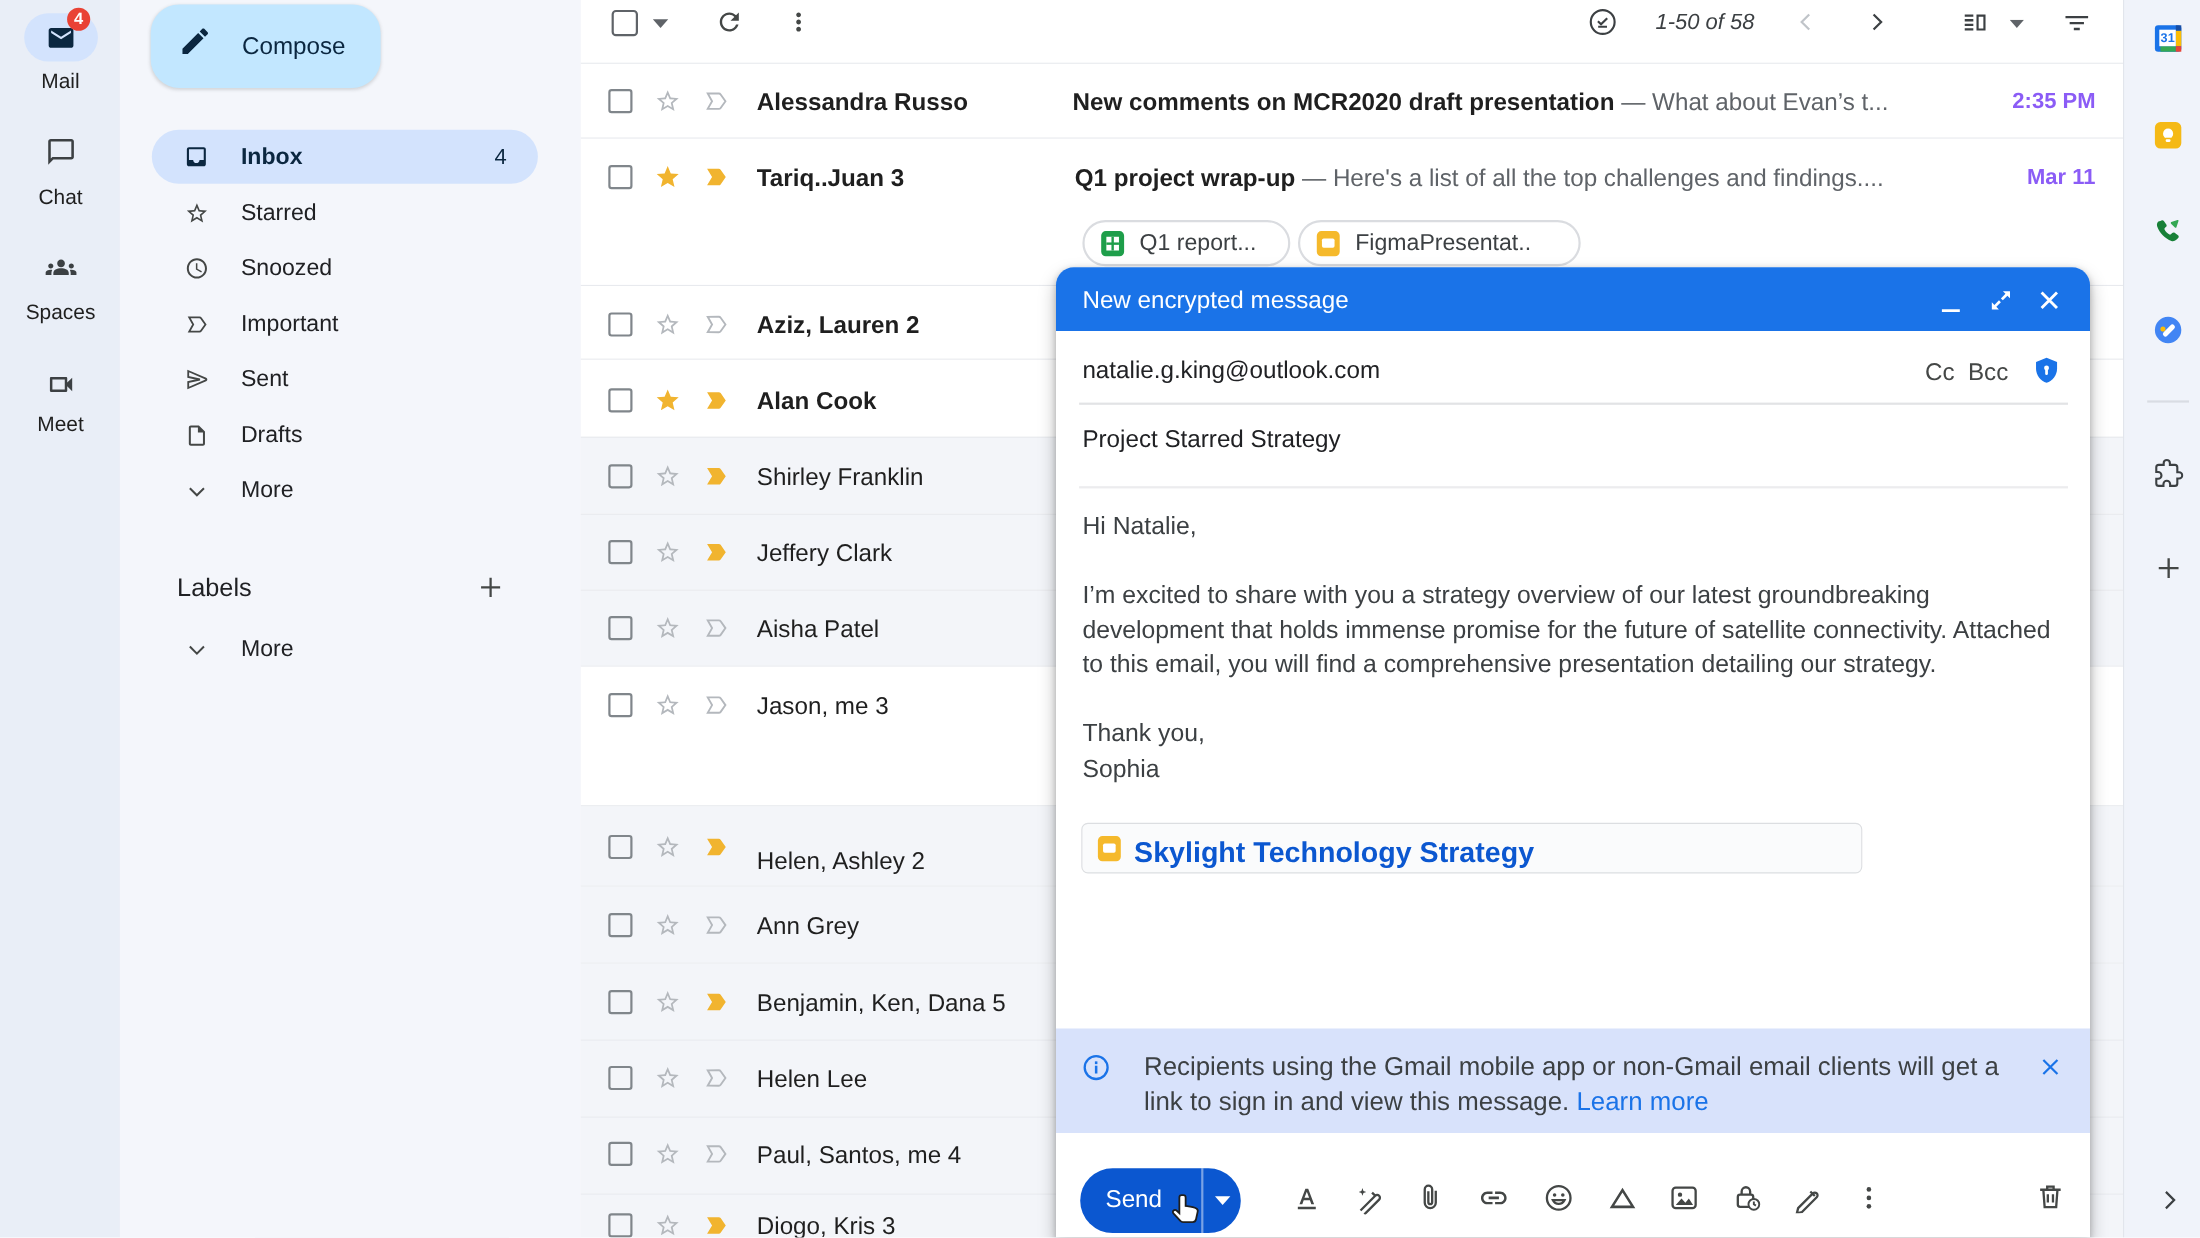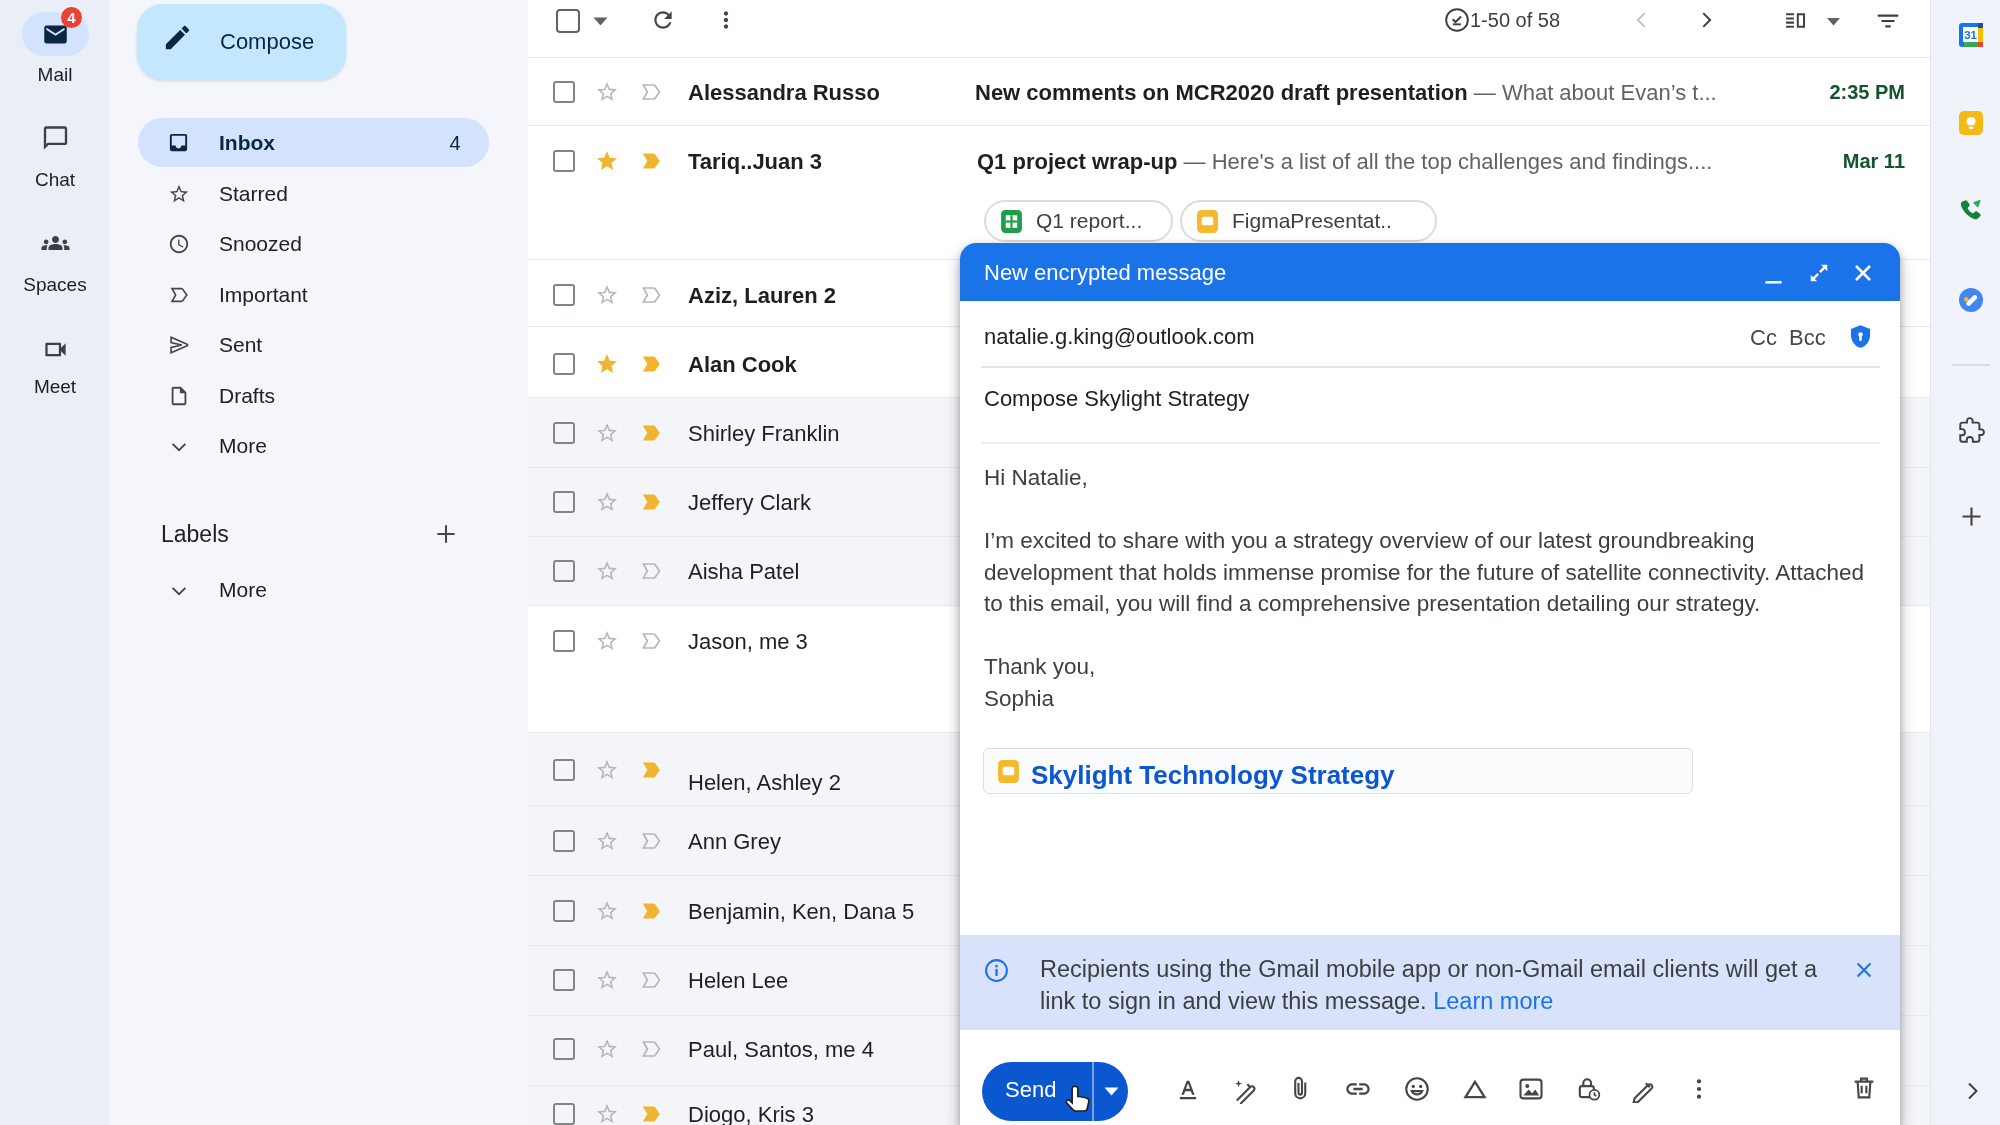--- a/index.html
+++ b/index.html
@@ -9,21 +9,21 @@
   .ico{position:absolute;display:block;}
   .rowname{position:absolute;left:688px;font-size:22px;color:#1f1f1f;white-space:nowrap;}
   .navtxt{position:absolute;left:219px;font-size:21px;color:#202124;white-space:nowrap;}
   .raillbl{position:absolute;left:0;width:110px;text-align:center;font-size:19px;color:#1f1f1f;}
   .sep{position:absolute;left:528px;width:1402px;height:1px;background:#e8eaee;}
   .cb{position:absolute;left:553px;width:18px;height:18px;border:2px solid #80868b;border-radius:3px;}
   .so{left:595px;width:24px;height:24px;}
   .im{left:639px;width:24px;height:24px;}
   .b{font-weight:bold;}
   .sn{color:#5f6368;font-weight:normal;}
-  .time{position:absolute;left:1705px;width:200px;text-align:right;font-size:20px;font-weight:bold;color:#14532d;}
+  .time{position:absolute;left:1705px;width:200px;text-align:right;font-size:20px;font-weight:bold;color:#8b5cf6;}
   .chip{position:absolute;height:38px;border:2px solid #dadce0;border-radius:21px;background:#fff;
         display:flex;align-items:center;gap:12px;padding-left:13px;font-size:21px;color:#3c4043;}
   .ctx{position:absolute;font-size:22px;color:#202124;white-space:nowrap;}
 </style>
 </head>
 <body>
 <svg width="0" height="0" style="position:absolute">
 <defs>
 <g id="staro">
         <path fill="#b4b8bd" d="M22 9.24l-7.19-.62L12 2 9.19 8.63 2 9.24l5.46 4.73L5.82 21 12 17.27 18.18 21l-1.63-7.03L22 9.24zM12 15.4l-3.76 2.27 1-4.28-3.32-2.88 4.38-.38L12 6.1l1.71 4.04 4.38.38-3.32 2.88 1 4.28L12 15.4z"></path>
@@ -139,21 +139,21 @@
   </svg>
 <svg class="ico" style="left:713px;top:7px;" width="26" height="26" viewBox="0 0 24 24">
     <path fill="#444746" d="M12 8c1.1 0 2-.9 2-2s-.9-2-2-2-2 .9-2 2 .9 2 2 2zm0 2c-1.1 0-2 .9-2 2s.9 2 2 2 2-.9 2-2-.9-2-2-2zm0 6c-1.1 0-2 .9-2 2s.9 2 2 2 2-.9 2-2-.9-2-2-2z"></path>
   </svg>
 
 <svg class="ico" style="left:1444px;top:7px;" width="26" height="26" viewBox="0 0 24 24">
     <circle cx="12" cy="12" r="10" fill="none" stroke="#3c4043" stroke-width="1.8"></circle>
     <path fill="none" stroke="#3c4043" stroke-width="1.8" d="M8 11.3l2.6 2.6L15.8 8.8"></path>
     <path fill="none" stroke="#3c4043" stroke-width="1.8" d="M8.2 16h7.4"></path>
   </svg>
-<div class="abs" style="left:1470px;top:9px;width:160px;text-align:left;font-size:20px;color:#3c4043;">1-50 of 58</div>
+<div class="abs" style="left:1470px;top:9px;width:160px;text-align:center;font-size:20px;color:#3c4043;font-style:italic;">1-50 of 58</div>
 <svg class="ico" style="left:1631px;top:9px;" width="22" height="22" viewBox="0 0 24 24">
     <path fill="none" stroke="#c0c4c9" stroke-width="2.2" d="M15 4.5L7.5 12l7.5 7.5"></path>
   </svg>
 <svg class="ico" style="left:1695px;top:9px;" width="22" height="22" viewBox="0 0 24 24">
     <path fill="none" stroke="#3c4043" stroke-width="2.2" d="M9 4.5l7.5 7.5L9 19.5"></path>
   </svg>
 <svg class="ico" style="left:1783px;top:8px;" width="25" height="25" viewBox="0 0 24 24">
     <path fill="#3c4043" d="M3 5h7.5v2H3zM3 9h7.5v2H3zM3 13h7.5v2H3zM3 17h7.5v2H3z"></path>
     <path fill="none" stroke="#3c4043" stroke-width="1.9" d="M14.2 5.95h6v12.1h-6z"></path>
   </svg>
@@ -344,21 +344,21 @@
 <div class="ctx" style="left:984px;top:324px;">natalie.g.king@outlook.com</div>
 <div class="ctx" style="left:1750px;top:325px;color:#444746;">Cc</div>
 <div class="ctx" style="left:1789px;top:325px;color:#444746;">Bcc</div>
 <svg class="ico" style="left:1847px;top:323px;" width="27" height="29" viewBox="0 0 24 24">
     <path fill="#1a73e8" d="M12 1L3.5 4.5v5.2c0 5.3 3.6 10.2 8.5 11.5 4.9-1.3 8.5-6.2 8.5-11.5V4.5L12 1z"></path>
     <circle cx="12" cy="9.3" r="2" fill="#fff"></circle>
     <rect x="10.9" y="10.3" width="2.2" height="4.8" rx="1.1" fill="#fff"></rect>
   </svg>
 <div class="abs" style="left:981px;top:366px;width:899px;height:1.5px;background:#e2e3e5;"></div>
 
-<div class="ctx" style="left:984px;top:386px;">Compose Skylight Strategy</div>
+<div class="ctx" style="left:984px;top:386px;">Project Starred Strategy</div>
 <div class="abs" style="left:981px;top:442px;width:899px;height:1.5px;background:#ececee;"></div>
 
 <div class="abs" style="left:984px;top:462px;font-size:22.5px;line-height:31.5px;color:#3c4043;white-space:nowrap;">Hi Natalie,<br><br>I’m excited to share with you a strategy overview of our latest groundbreaking<br>development that holds immense promise for the future of satellite connectivity. Attached<br>to this email, you will find a comprehensive presentation detailing our strategy.<br><br>Thank you,<br>Sophia</div>
 
 <div class="abs" style="left:983px;top:748px;width:708px;height:44px;border:1.5px solid #dcdee1;border-radius:6px;background:#fafbfc;"></div>
 <svg class="ico" style="left:996px;top:759px;" width="25" height="25" viewBox="0 0 24 24">
     <rect x="2" y="1" width="20" height="22" rx="4" fill="#f5b92b"></rect>
     <rect x="6.5" y="7.5" width="11" height="8" rx="1.5" fill="#fff"></rect>
   </svg>
 <div class="abs" style="left:1031px;top:760px;font-size:26px;font-weight:bold;color:#0b57d0;">Skylight Technology Strategy</div>

